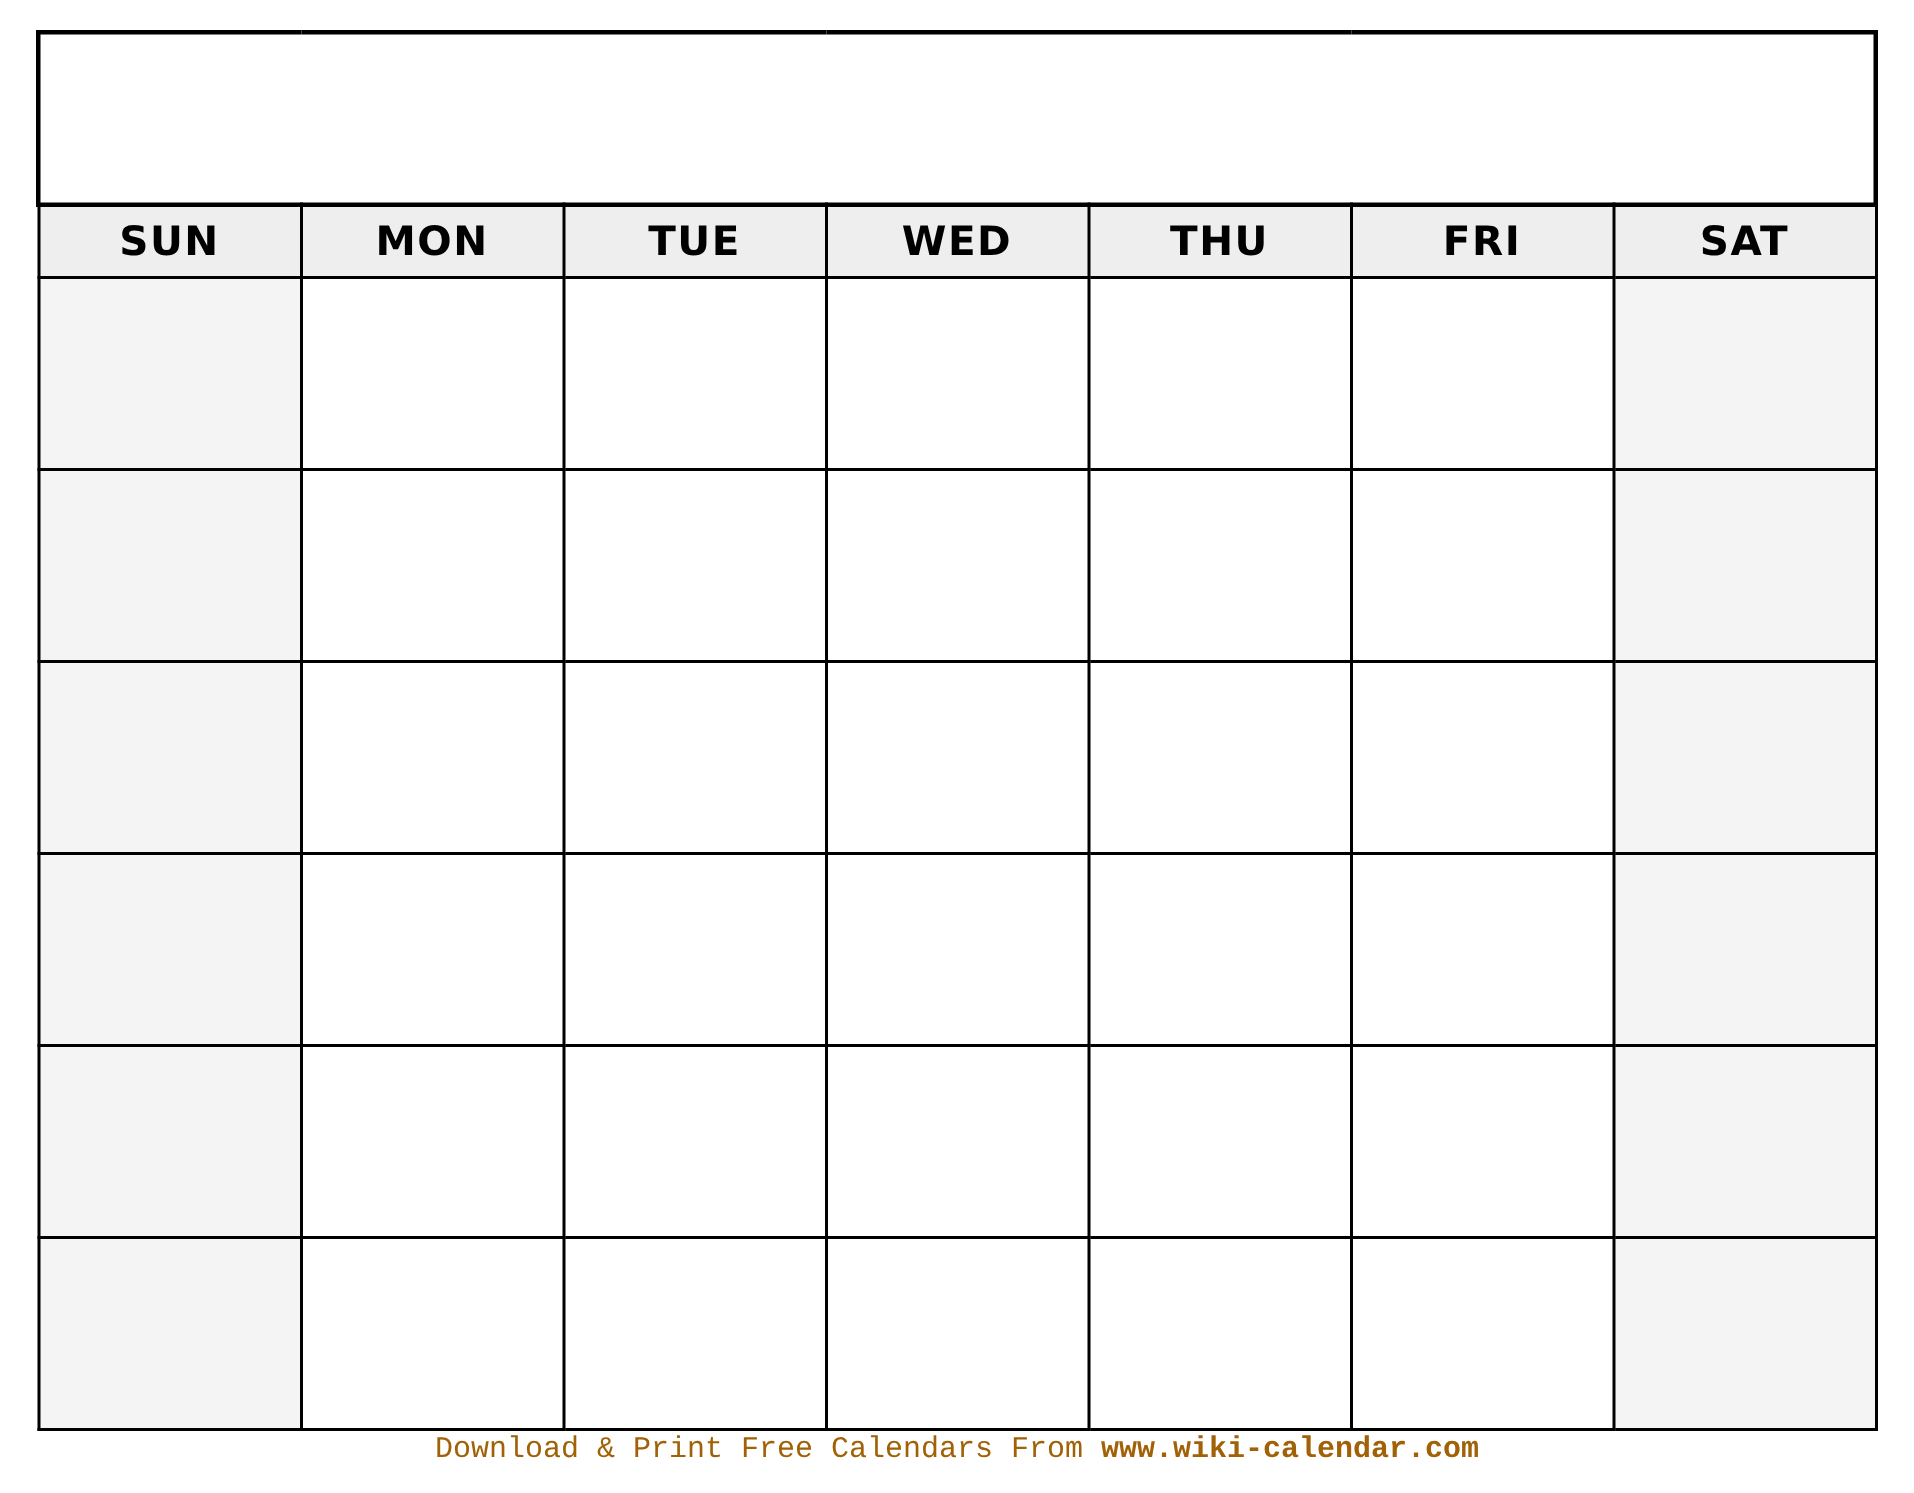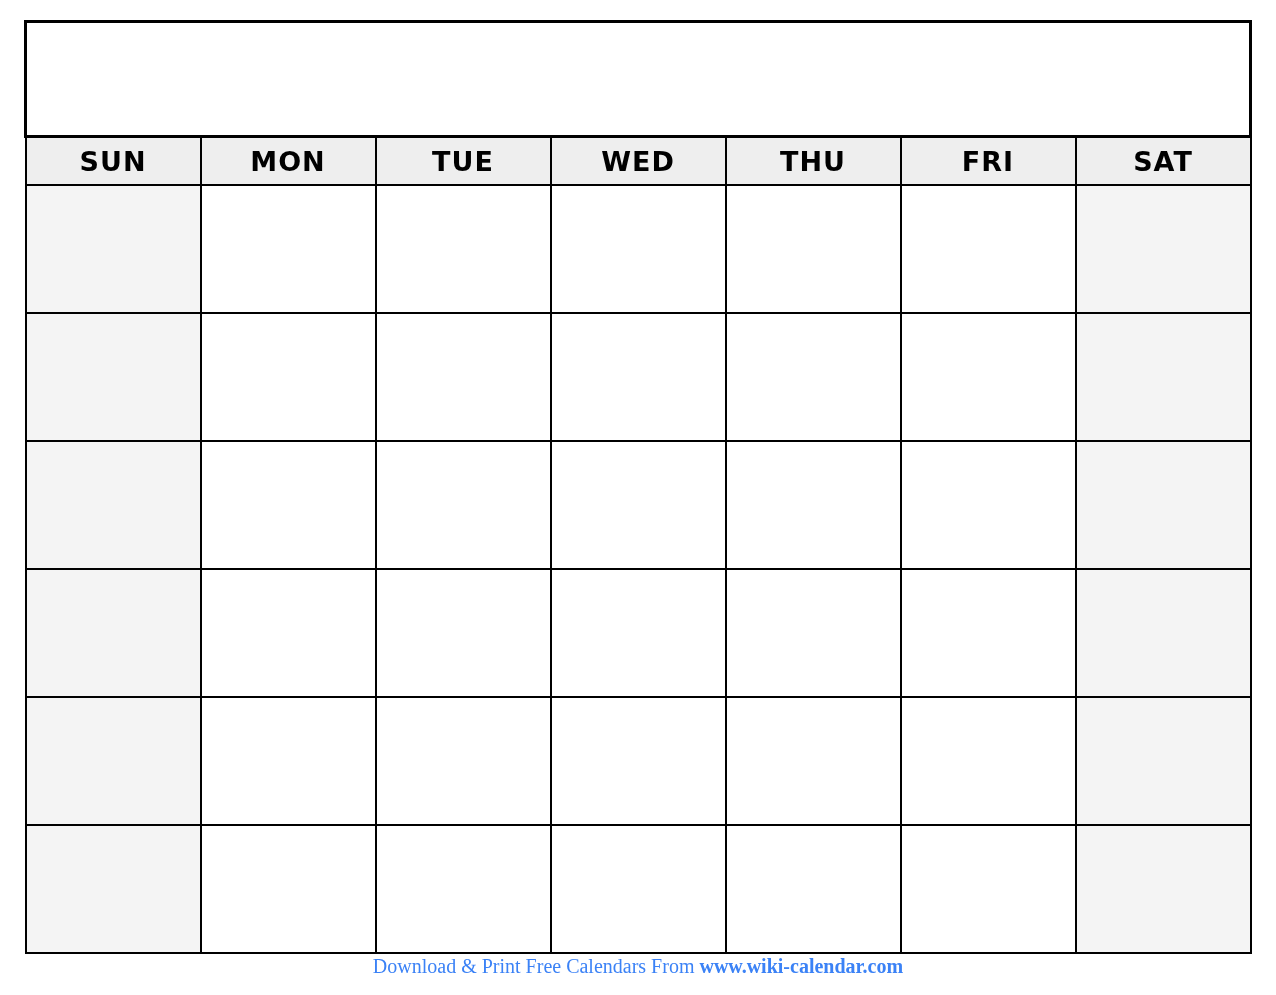--- a/index.html
+++ b/index.html
@@ -67,22 +67,22 @@
     padding: 4px 6px;
     min-height: 10px;
   }
   .footer {
     position: absolute;
     left: 0;
     top: 955px;
     width: 1276px;
     text-align: center;
     font-size: 20px;
-    color: #3b82f6;
-    font-family: Liberation Serif, serif;
+    color: #a16207;
+    font-family: Liberation Mono, monospace;
   }
   .footer .site {
     font-weight: bold;
   }
 </style>
 </head>
 <body>
 
 <div class="page">
 

